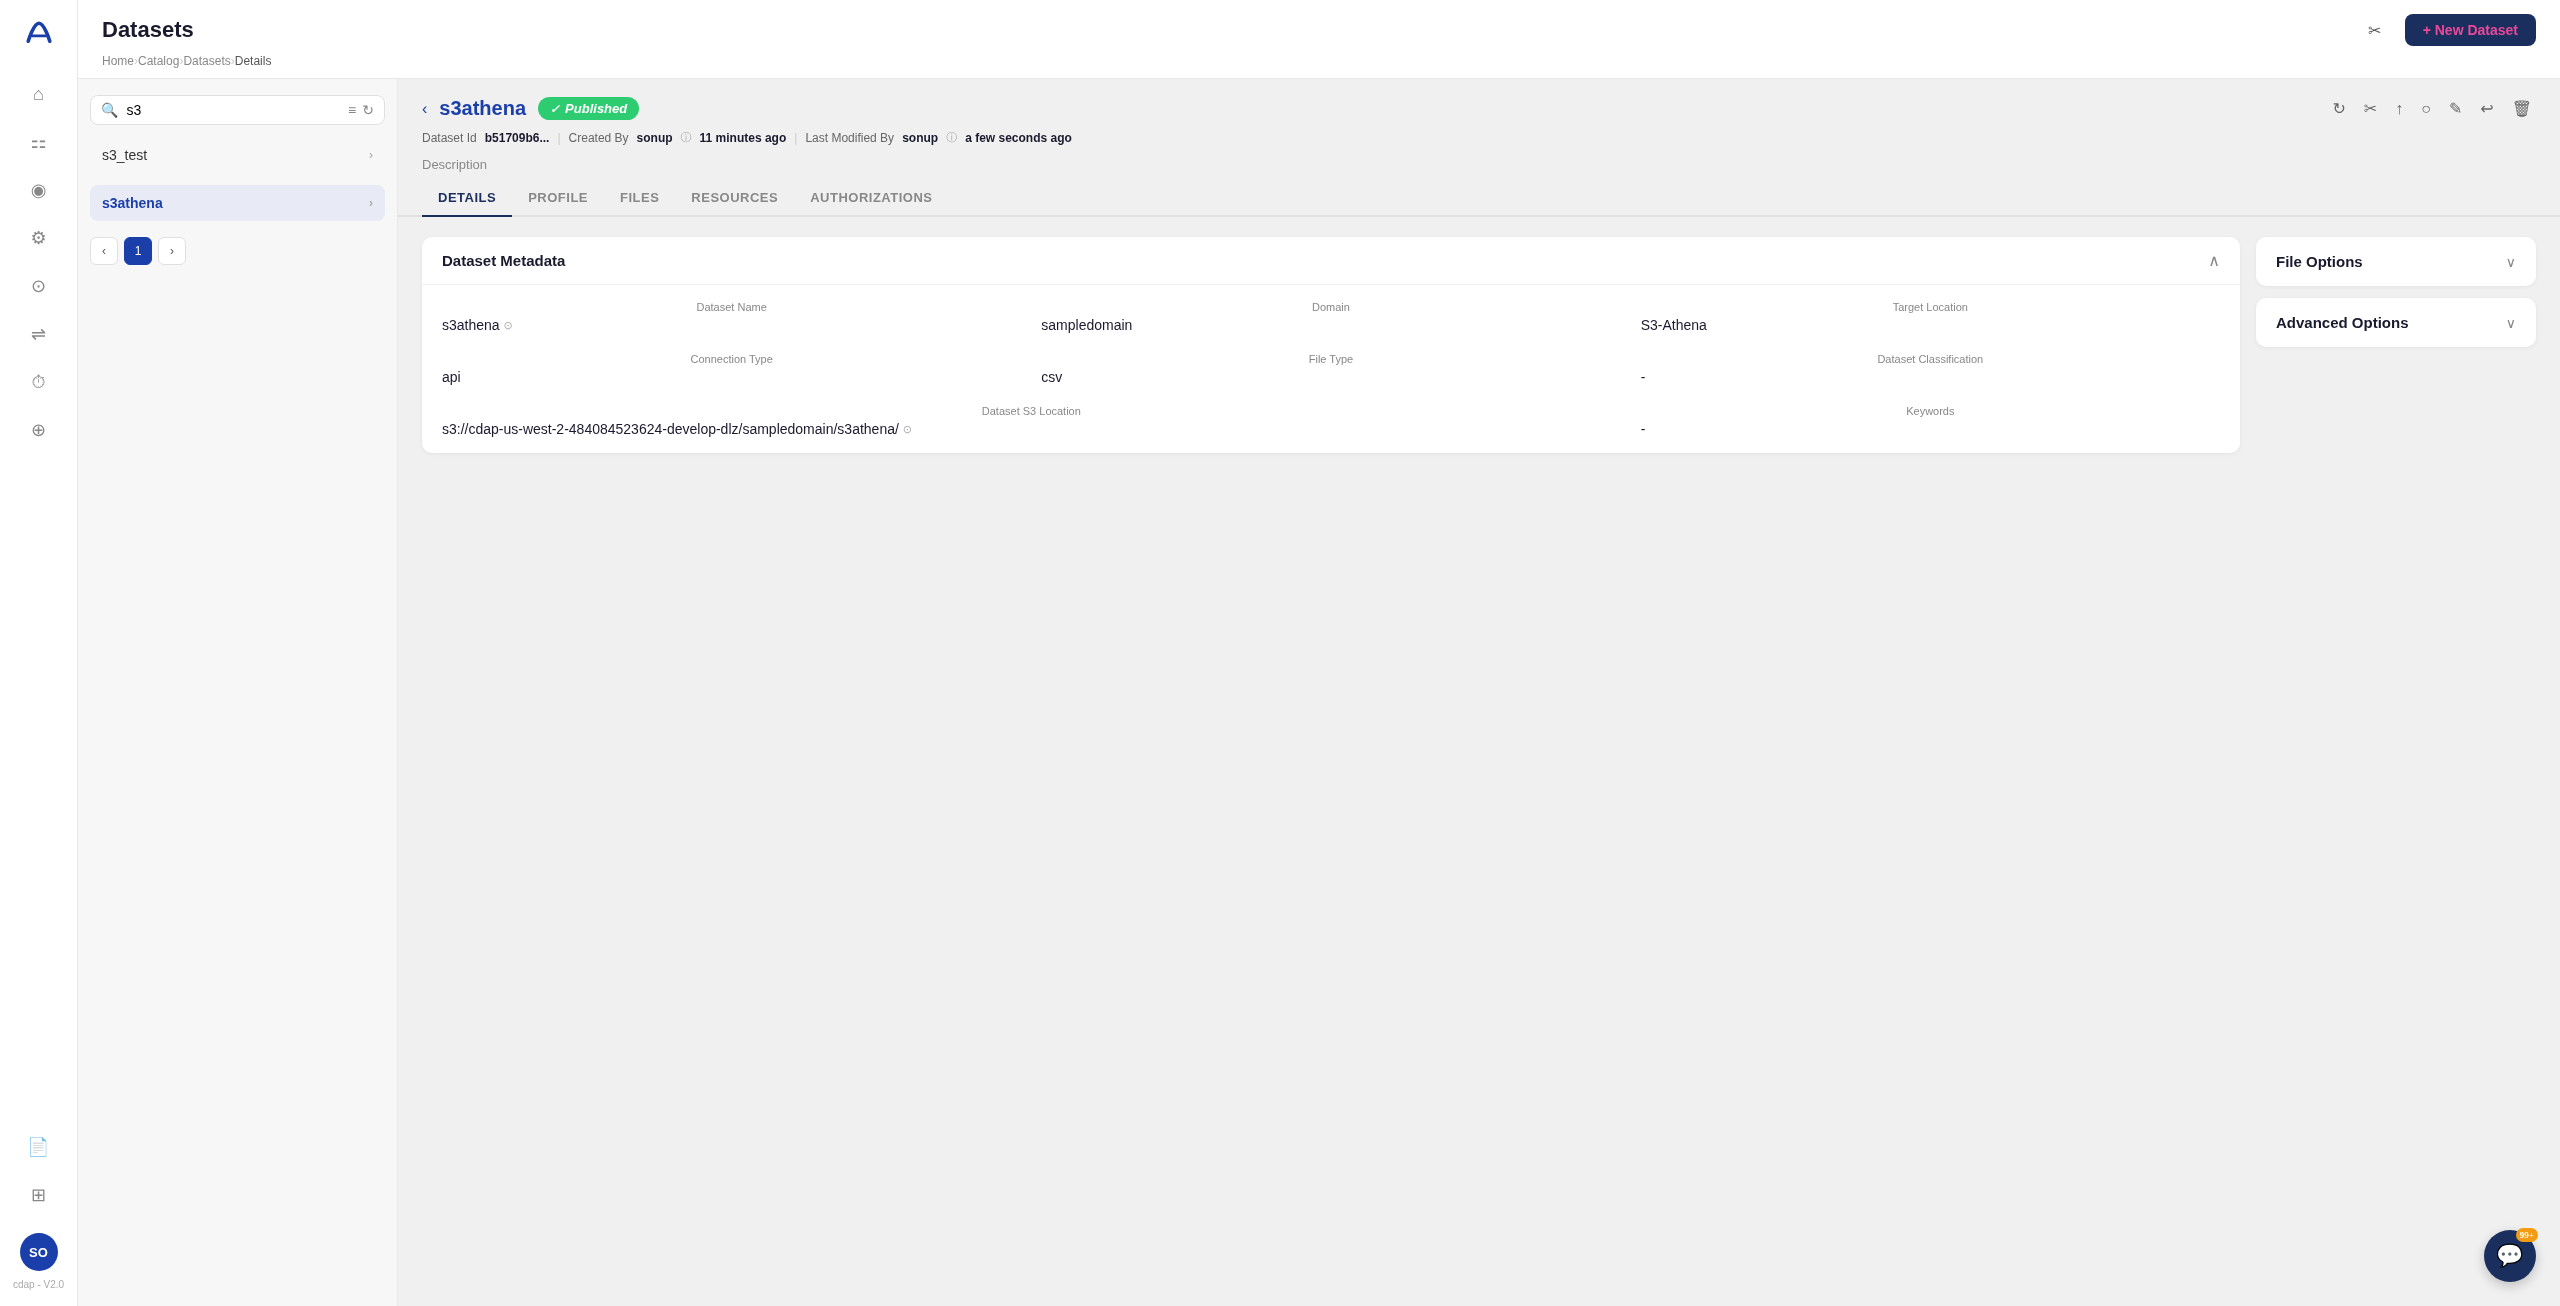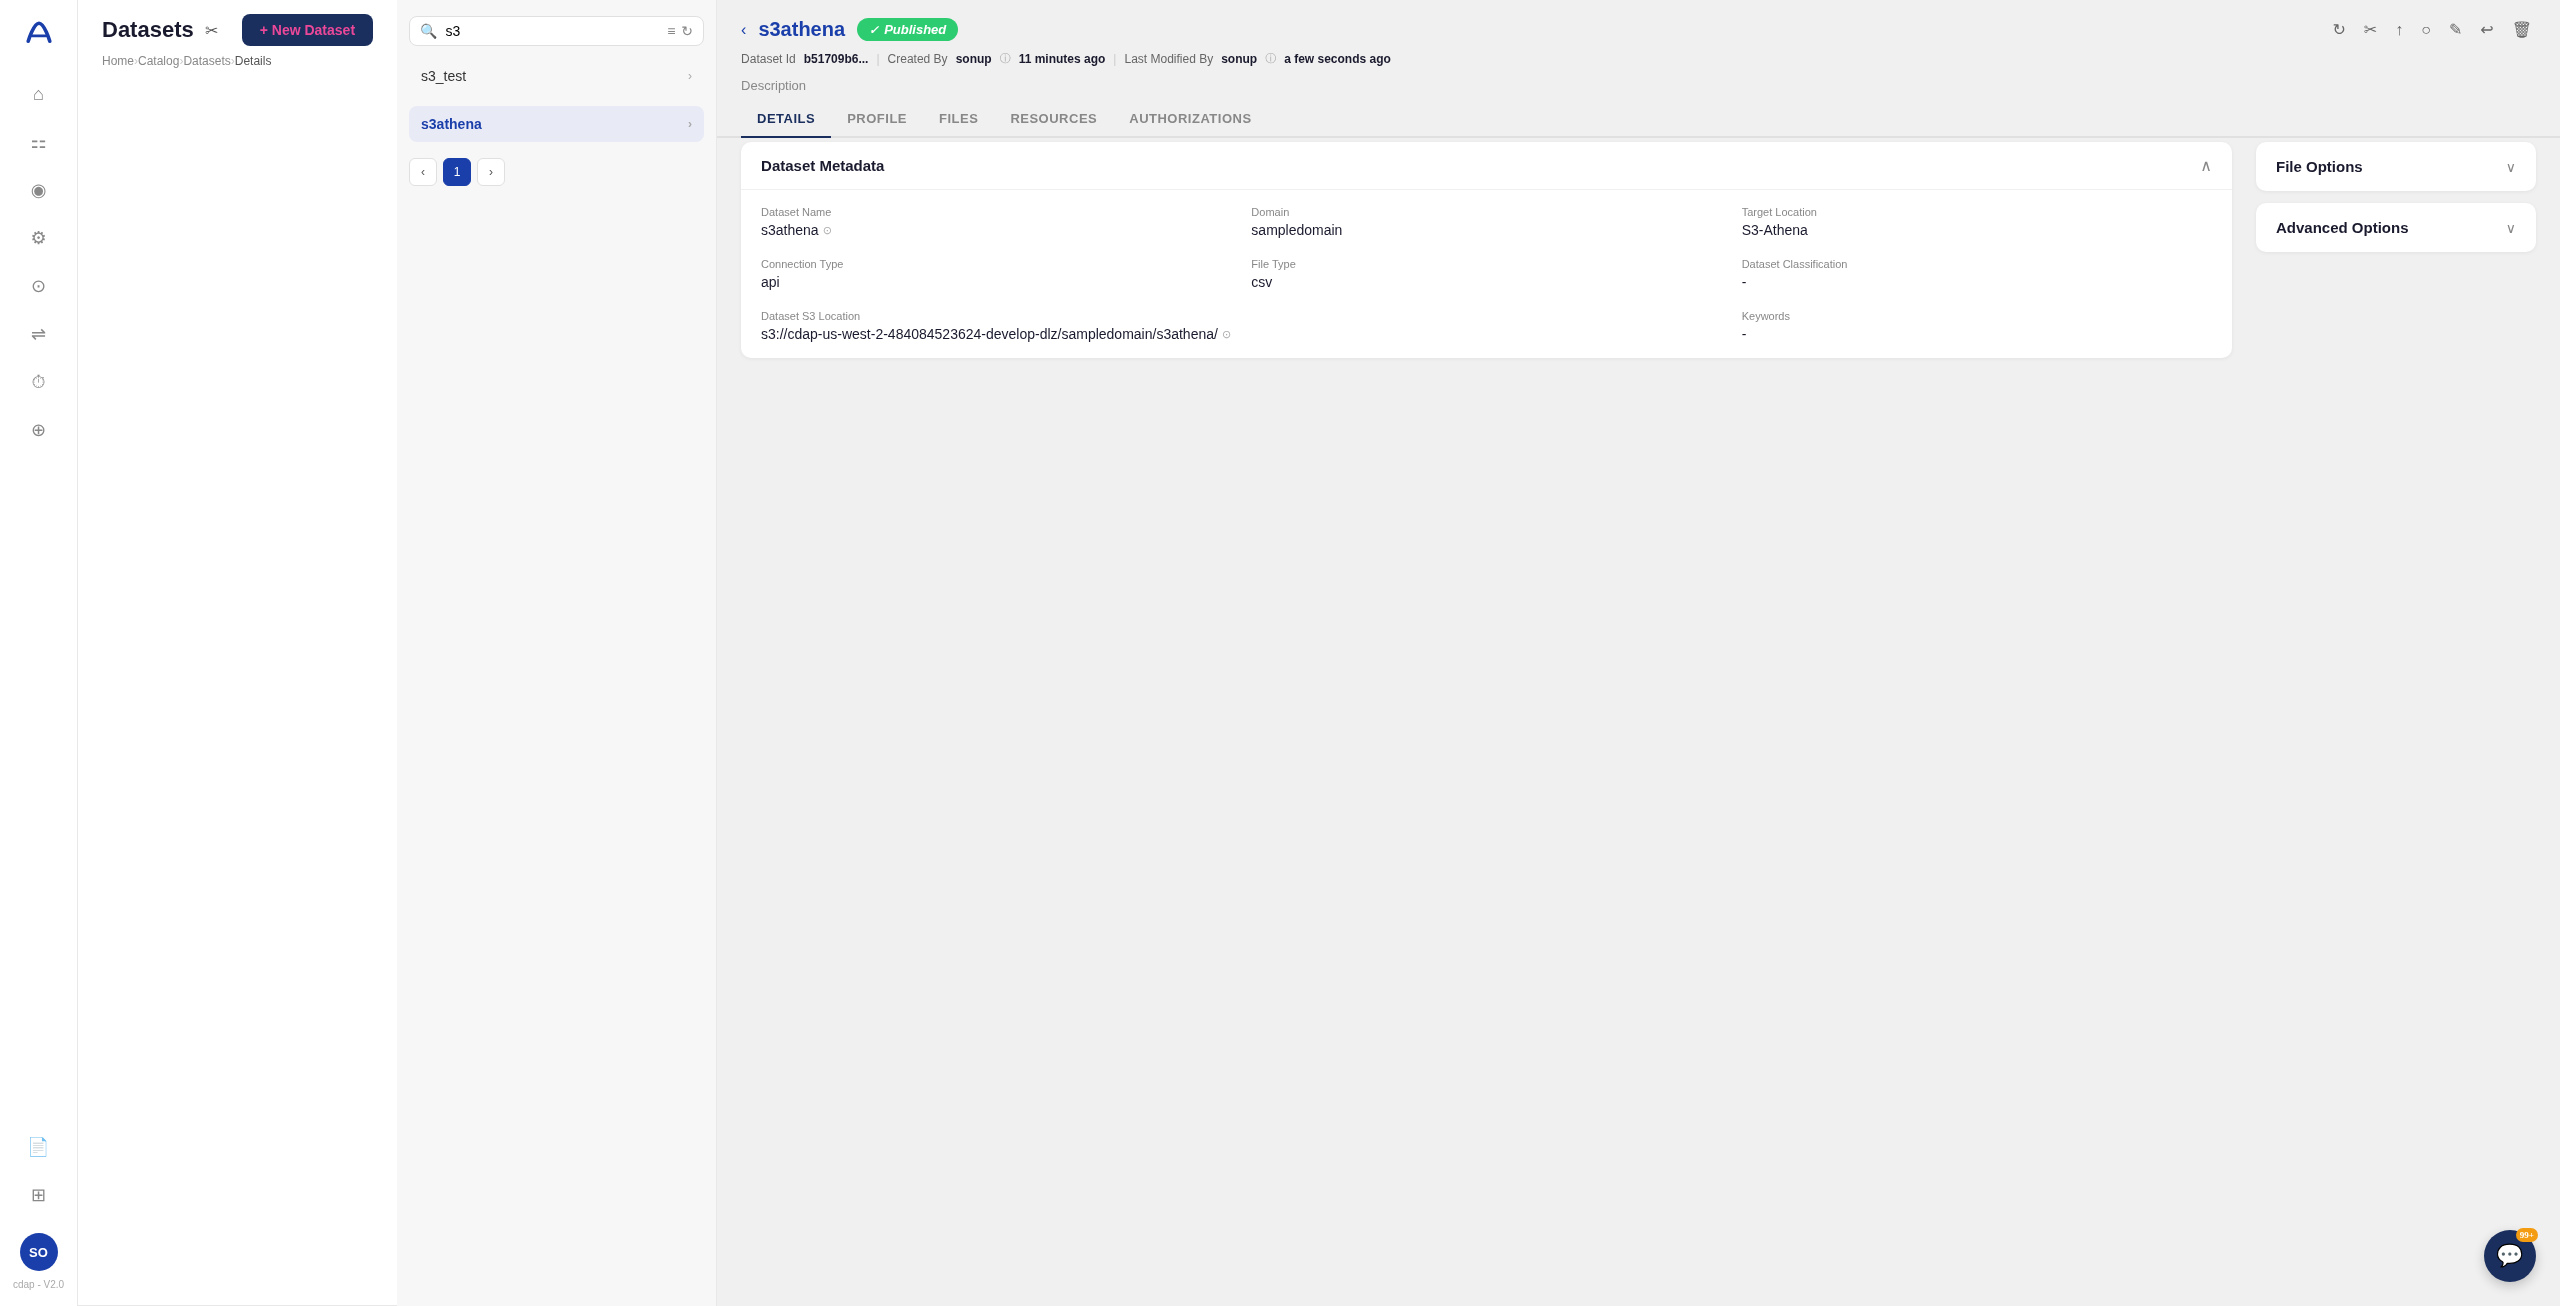--- a/index.html
+++ b/index.html
@@ -54,21 +54,21 @@
       cursor: pointer;
       margin-bottom: 4px;
     }
     .sidebar-version {
       font-size: 10px;
       color: #aaa;
       margin-bottom: 4px;
     }
 
     
-    .main { flex: 1; display: flex; overflow: hidden; }
+    .main { flex: 1; display: flex; flex-direction: column; overflow: hidden; }
 
     
     .top-header {
       background: #fff;
       padding: 12px 24px 0 24px;
       border-bottom: 1px solid #e8e8e8;
     }
     .top-header-row {
       display: flex;
       align-items: center;
@@ -290,23 +290,24 @@
       border-bottom: 2px solid transparent;
       margin-bottom: -2px;
       text-transform: uppercase;
       letter-spacing: 0.5px;
     }
     .tab.active { color: #1a2f5e; border-bottom-color: #1a2f5e; }
 
     
     .content-grid {
       display: flex;
-      gap: 24px;
-      padding: 4px 24px;
+      gap: 16px;
+      padding: 20px 24px;
       flex: 1;
+      text-align: center;
     }
     .left-cards { flex: 1; display: flex; flex-direction: column; gap: 12px; }
     .right-cards { width: 280px; display: flex; flex-direction: column; gap: 12px; }
 
     
     .card {
       background: #fff;
       border-radius: 10px;
       overflow: hidden;
       box-shadow: 0 1px 4px rgba(0,0,0,0.06);

